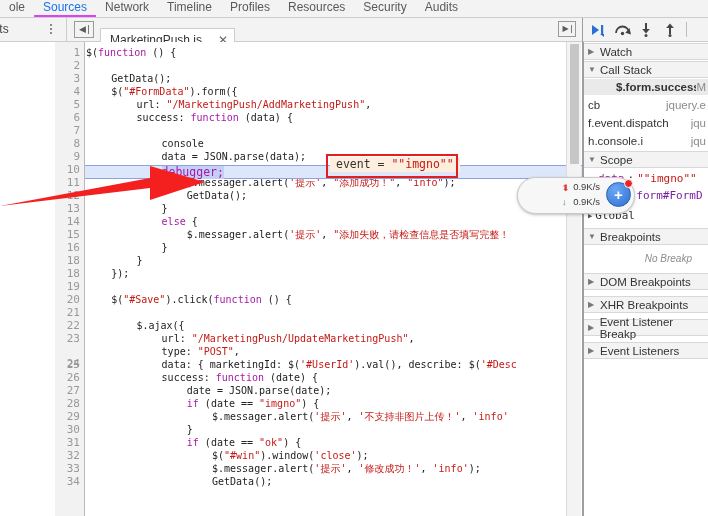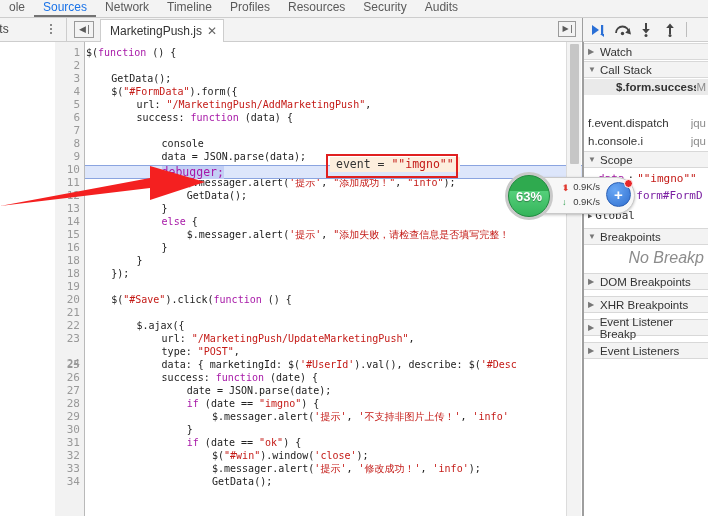--- a/index.html
+++ b/index.html
@@ -17,21 +17,21 @@
   
   #devtools-tabbar {
     position:absolute; left:0; top:0; width:708px; height:18px;
     background:#f3f3f3; border-bottom:1px solid #cdcdcd;
     display:flex; align-items:flex-end; white-space:nowrap;
   }
   .panel-tab {
     padding:0 9px; height:18px; line-height:17px;
     font-size:12px; color:#5a5a5a; cursor:default;
   }
-  .panel-tab.active { color:#1a73e8; border-bottom:2px solid #737373; }
+  .panel-tab.active { color:#1a73e8; border-bottom:2px solid #d946ef; }
 
   
   #subbar {
     position:absolute; left:0; top:18px; width:708px; height:24px;
     background:#f3f3f3; border-bottom:1px solid #cdcdcd;
   }
   #nav-snippets {
     position:absolute; left:-14px; top:4px; font-size:12px; color:#444;
   }
   #nav-kebab {
@@ -45,23 +45,23 @@
   }
   #collapse-nav-btn {
     position:absolute; left:74px; top:3px; width:20px; height:17px;
     border:1px solid #9a9a9a; background:#f3f3f3; display:flex; align-items:center; justify-content:center;
     cursor:pointer;
   }
   #collapse-nav-btn .glyph {
     font-size:9px; color:#5a5a5a; line-height:1; border-right:1px solid #7a7a7a; padding-right:2px;
   }
   #file-tab {
-    position:absolute; left:100px; top:1px; height:23px;
+    position:absolute; left:100px; top:10px; height:23px;
     background:#ffffff; border:1px solid #cdcdcd; border-bottom:none;
-    display:flex; align-items:center; padding:0 6px 0 9px; gap:5px;
+    display:flex; align-items:center; padding:0 6px 0 9px; gap:16px;
   }
   #file-tab .name { font-size:12px; color:#333; }
   #file-tab .close { font-size:12px; color:#666; cursor:pointer; }
   #expand-right-btn {
     position:absolute; left:558px; top:3px; width:18px; height:16px;
     border:1px solid #9a9a9a; background:#f3f3f3;
     display:flex; align-items:center; justify-content:center; cursor:pointer;
   }
   #expand-right-btn .glyph { font-size:8px; color:#5a5a5a; border-right:1px solid #7a7a7a; padding-right:2px; line-height:1;}
   #right-vert-divider {
@@ -174,22 +174,22 @@
     font-family:"DejaVu Sans Mono", monospace; font-size:11px;
     white-space:nowrap; display:flex; align-items:center; gap:3px; cursor:pointer;
   }
   .scope-row .tri2 { font-size:7px; color:#555; }
   .prop { color:#a718a7; }
   .val-str { color:#c41a16; }
   .val-obj { color:#7a1fa2; }
 
   .nobp {
     position:absolute; left:0; width:124px; height:16px;
-    display:flex; align-items:center; justify-content:flex-end; padding-right:4px;
-    font-size:16px; color:#8c8c8c; font-style:italic;
+    display:flex; align-items:center; justify-content:flex-end; padding-right:16px;
+    font-size:10px; color:#8c8c8c; font-style:italic;
   }
 
   
   #speed-widget {
     position:absolute; left:505px; top:172px; width:135px; height:48px;
   }
   #speed-pill {
     position:absolute; left:12px; top:5px; width:118px; height:37px;
     background:#f7f7f7; border:1px solid #c9c9c9; border-radius:19px;
     box-shadow:0 1px 3px rgba(0,0,0,.25);
@@ -352,20 +352,24 @@
 
   <div class="section-header" style="top:43px;">
     <span class="tri">▼</span>
     <span>Call Stack</span>
   </div>
 
   <div class="stack-row sel" style="top:61px;padding-left:32px;">
     <span class="fn">$.form.success</span>
     <span class="src">M</span>
   </div>
+  <div class="stack-row" style="top:79px;">
+    <span class="fn">cb</span>
+    <span class="src">jquery.e</span>
+  </div>
   <div class="stack-row" style="top:97px;">
     <span class="fn">f.event.dispatch</span>
     <span class="src">jqu</span>
   </div>
   <div class="stack-row" style="top:115px;">
     <span class="fn">h.console.i</span>
     <span class="src">jqu</span>
   </div>
 
   <div class="section-header" style="top:133px;">
@@ -421,20 +425,15 @@
     <span class="arrow-up">⬇</span>
   </div>
   <div class="spd-row" style="left:57px; top:9px;">
     <span class="arrow-up">↑</span>
     <span style="margin-left:4px;">0.9K/s</span>
   </div>
   <div class="spd-row" style="left:57px; top:24px;">
     <span class="arrow-dn">↓</span>
     <span style="margin-left:4px;">0.9K/s</span>
   </div>
-  <div id="speed-circle">
-    <div id="speed-circle-inner">
-      <span id="speed-pct">63%</span>
-    </div>
-  </div>
   <div id="add-btn">+</div>
   <div id="add-badge"></div>
 </div>
 
 </body></html>

